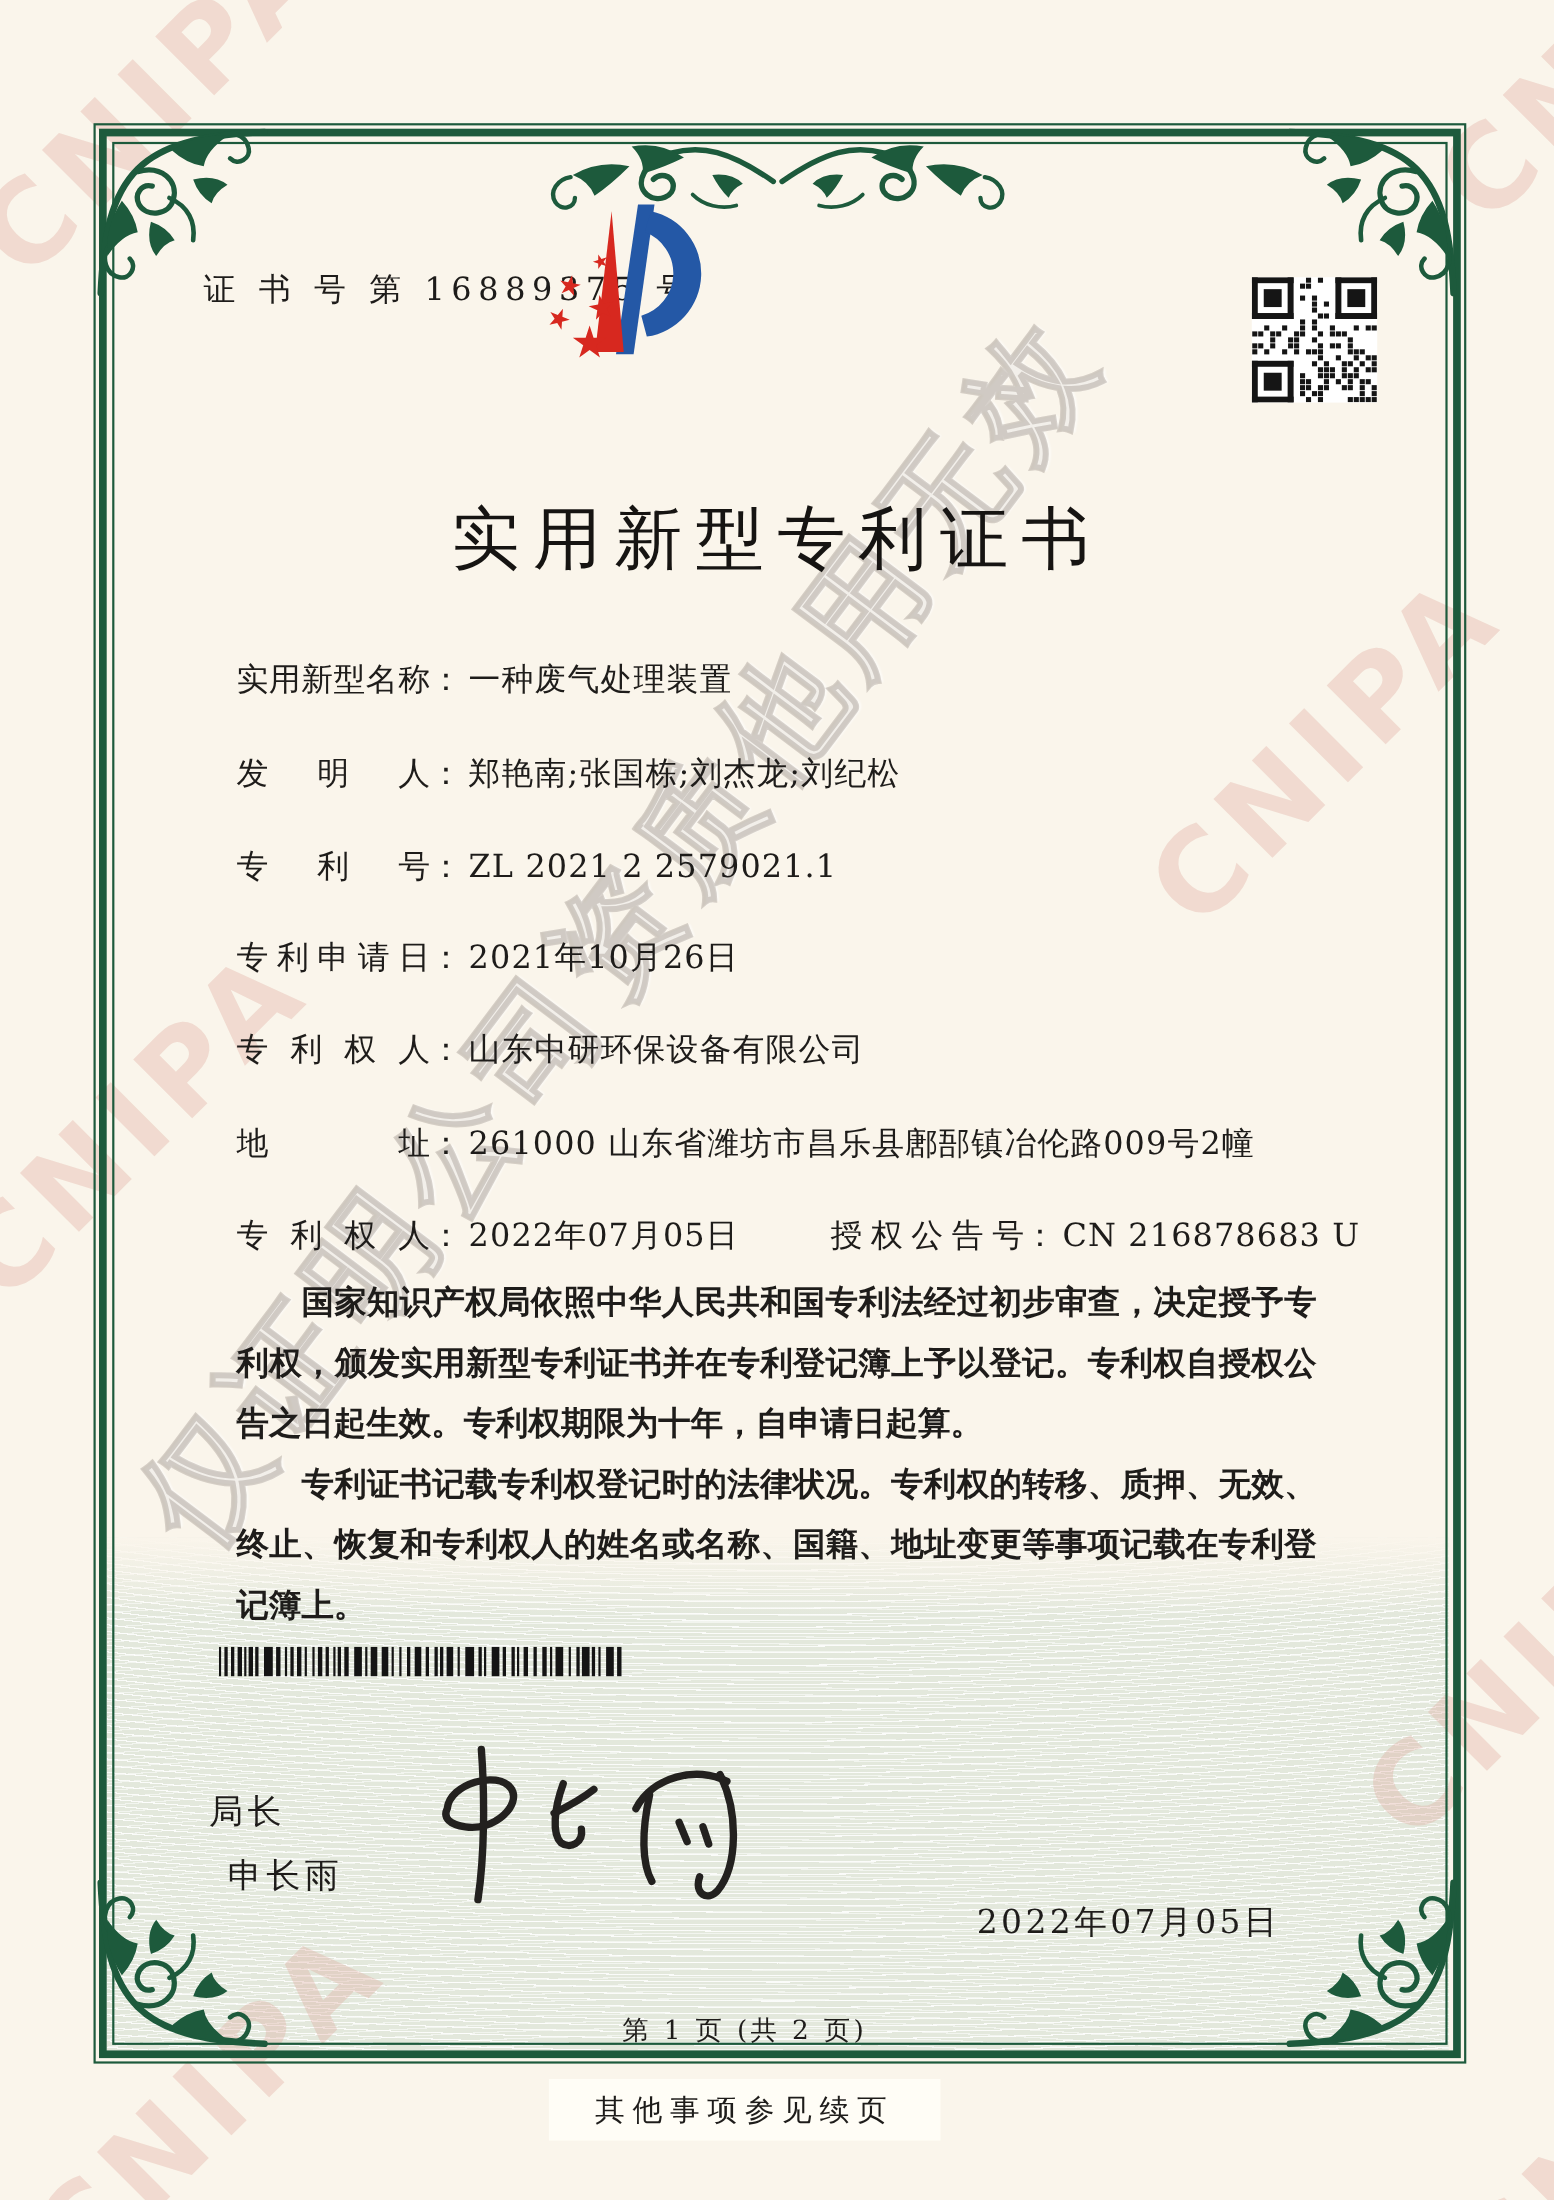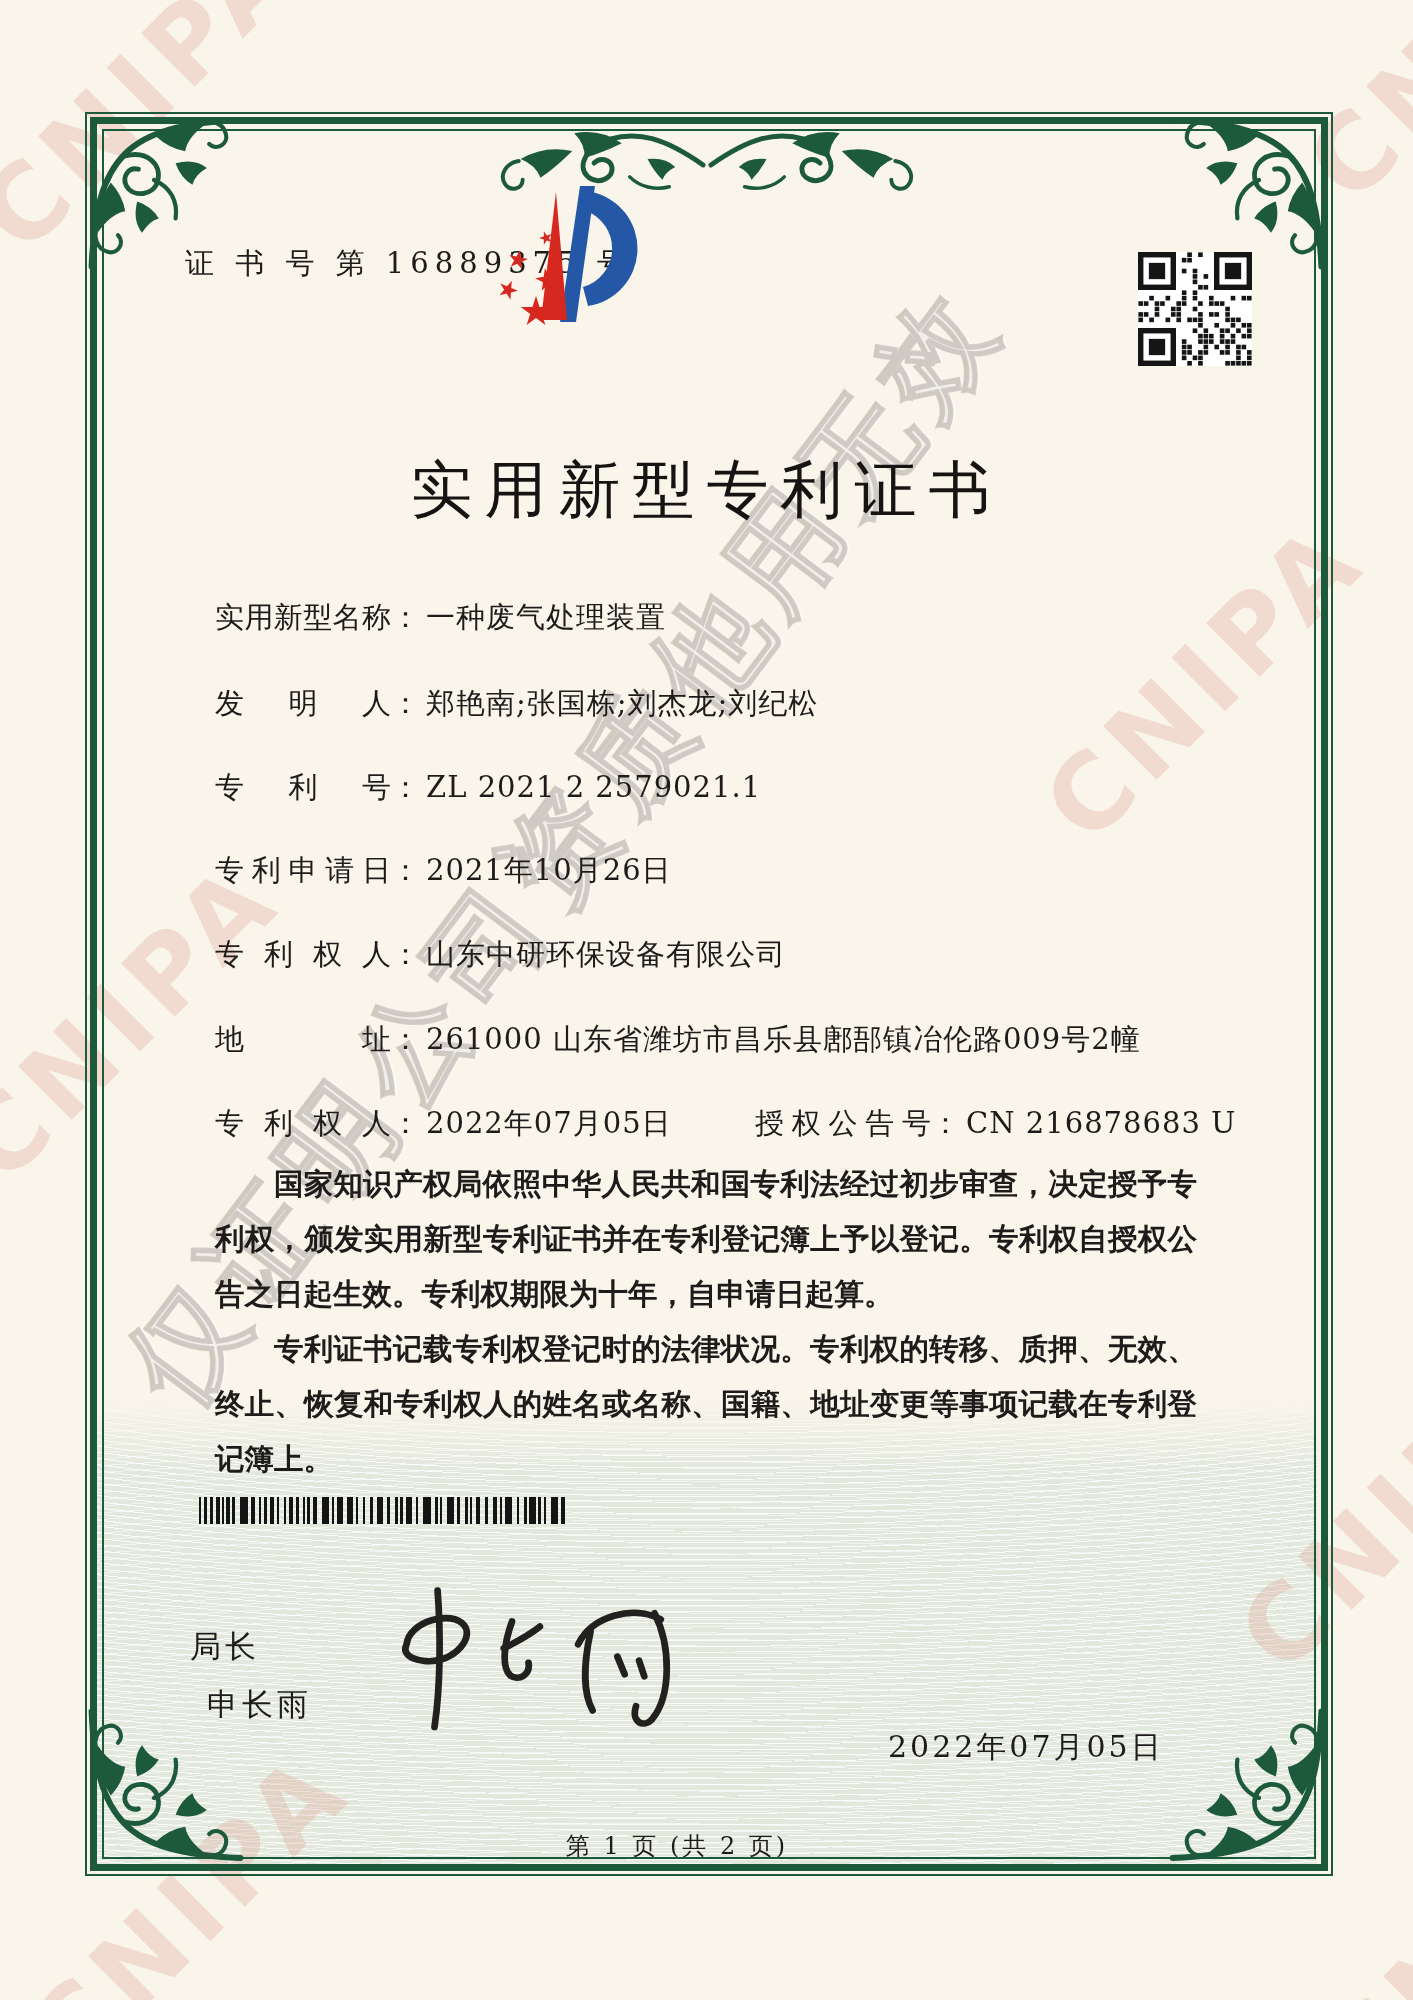--- a/index.html
+++ b/index.html
@@ -394,14 +394,15 @@
       <path d="M184,72 C198,44 238,34 264,48"></path>
       <path d="M196,60 C189,92 189,120 198,136"></path>
       <path d="M258,42 C274,74 274,122 256,144 C247,154 235,147 240,132"></path>
       <path d="M222,84 L229,101"></path>
       <path d="M243,88 L248,103"></path>
     </g>
   </svg>
 
   <div class="issue-date">2022年07月05日</div>
   <div class="page-info">第 1 页 (共 2 页)</div>
+  <div class="footer-note">其他事项参见续页</div>
 
 </div>
 
 </body></html>

